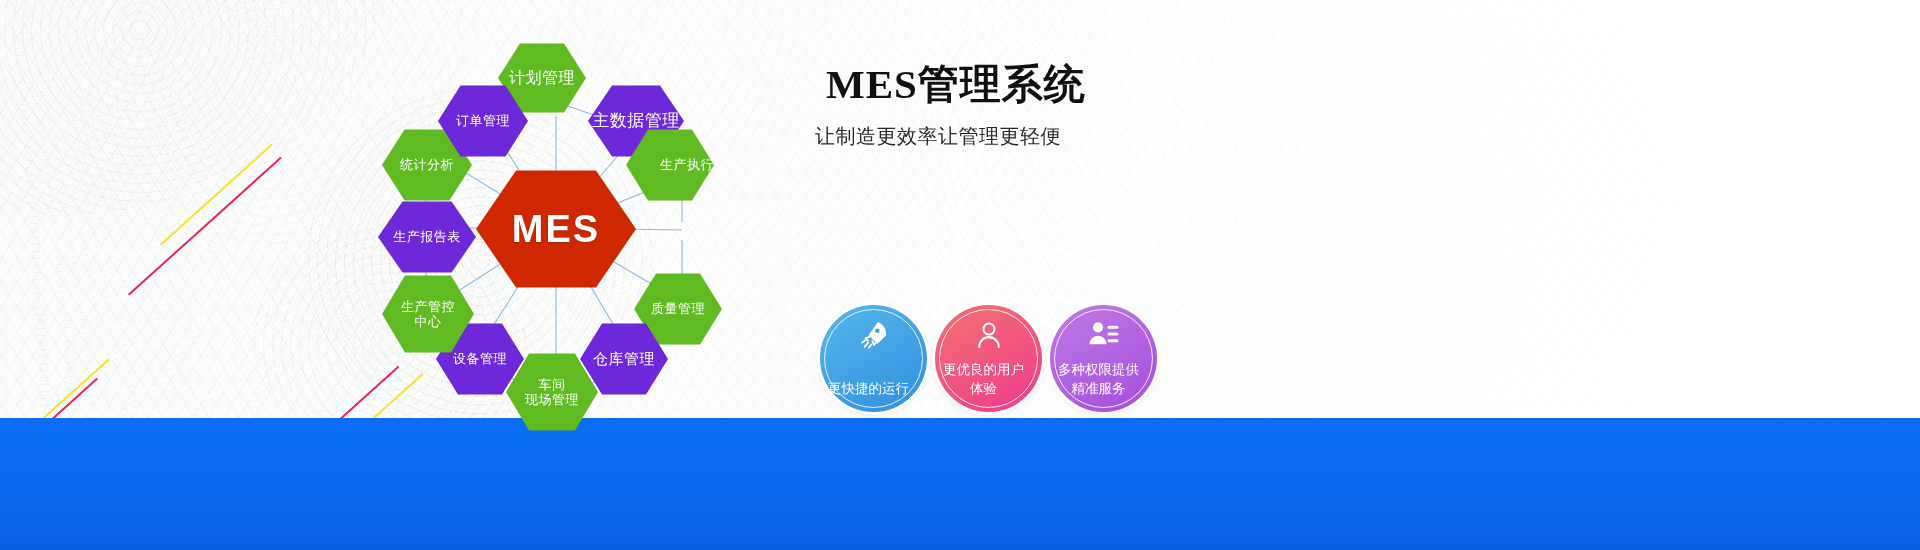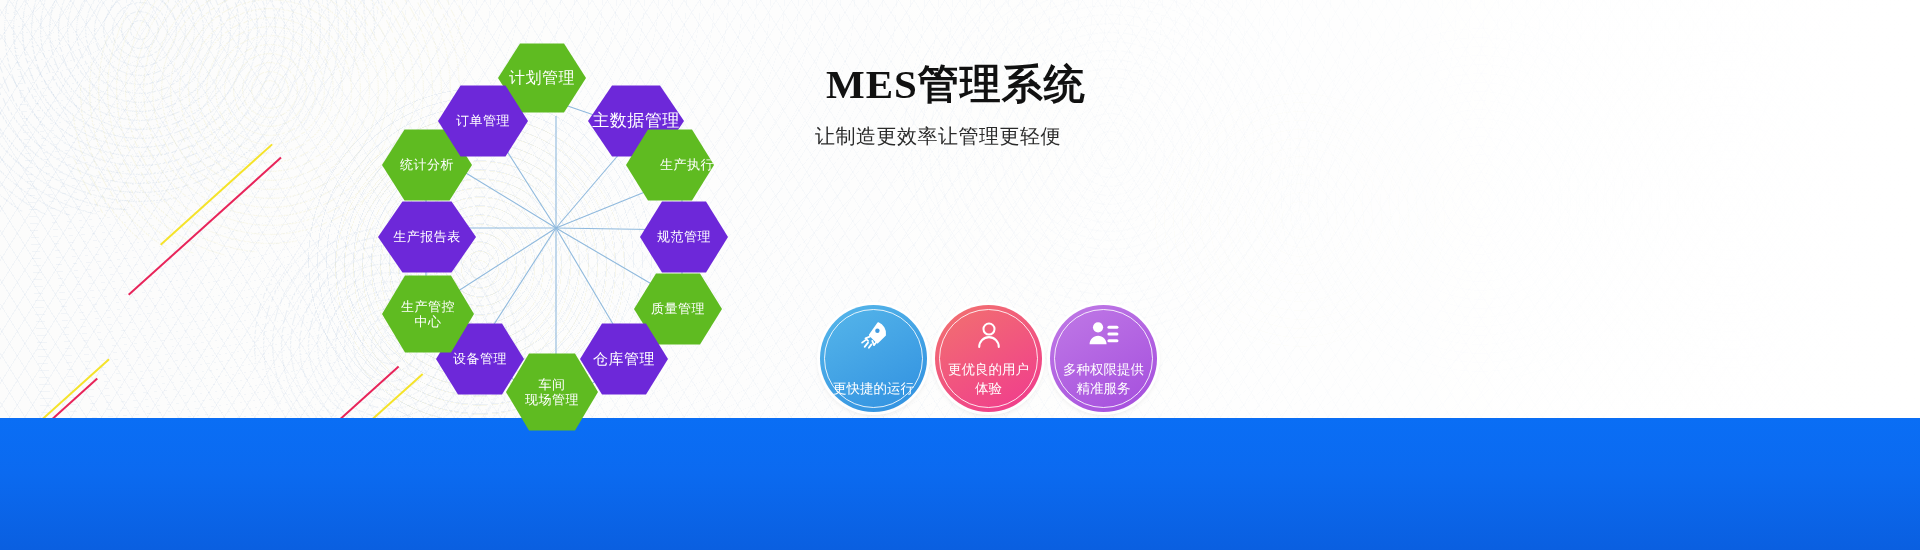--- a/index.html
+++ b/index.html
@@ -80,21 +80,21 @@
   }
   #para{
     margin:26px 0 0 0;font-size:17.5px;color:#4c4c50;line-height:1.92;
     letter-spacing:.2px;width:452px;
   }
 
   
   #badges{position:absolute;left:820px;top:305px;display:flex;gap:8px;}
   .badge{
     position:relative;width:107px;height:107px;border-radius:50%;
-    display:flex;flex-direction:column;align-items:center;justify-content:flex-end;
+    display:flex;flex-direction:column;align-items:flex-start;justify-content:flex-end;
     box-sizing:border-box;padding-bottom:14px;
     color:#fff;font-size:13.5px;line-height:1.36;text-align:center;
     box-shadow:0 0 0 3px rgba(255,255,255,.95), 0 2px 6px rgba(0,0,0,.14);
   }
   .badge::after{
     content:"";position:absolute;inset:4px;border-radius:50%;
     border:1.5px solid rgba(255,255,255,.85);pointer-events:none;
   }
   .badge .bicon{
     position:absolute;top:13px;left:50%;transform:translateX(-50%);
@@ -160,32 +160,32 @@
         <line x1="344" y1="296" x2="312" y2="320"></line>
         <line x1="284" y1="352" x2="250" y2="376"></line>
         <line x1="200" y1="378" x2="168" y2="350"></line>
         <line x1="134" y1="322" x2="106" y2="300"></line>
         <line x1="96" y1="282" x2="96" y2="228"></line>
         <line x1="96" y1="198" x2="96" y2="152"></line>
         <line x1="104" y1="126" x2="140" y2="104"></line>
       </g>
     </svg>
 
+    <div class="hex center" style="left:146px;top:152px;width:160px;height:122px;font-size:38px;">
+      <span>MES</span>
+    </div>
 
     <div class="hex green" style="left:168px;top:26px;width:88px;height:72px;font-size:16px;">
       <span>计划管理</span>
     </div>
     <div class="hex blue" style="left:258px;top:68px;width:96px;height:74px;font-size:17px;">
       <span>主数据管理</span>
     </div>
     <div class="hex green" style="left:296px;top:112px;width:88px;height:74px;font-size:13px;justify-content:flex-end;">
       <span>生产执行</span>
-    </div>
-    <div class="hex blue" style="left:310px;top:184px;width:88px;height:74px;font-size:13px;">
-      <span>规范管理</span>
     </div>
     <div class="hex green" style="left:304px;top:256px;width:88px;height:74px;font-size:13px;">
       <span>质量管理</span>
     </div>
     <div class="hex blue" style="left:250px;top:306px;width:88px;height:74px;font-size:15px;">
       <span>仓库管理</span>
     </div>
     <div class="hex green" style="left:176px;top:336px;width:92px;height:80px;font-size:13px;white-space:pre-line;">
       <span>车间
 现场管理</span>

